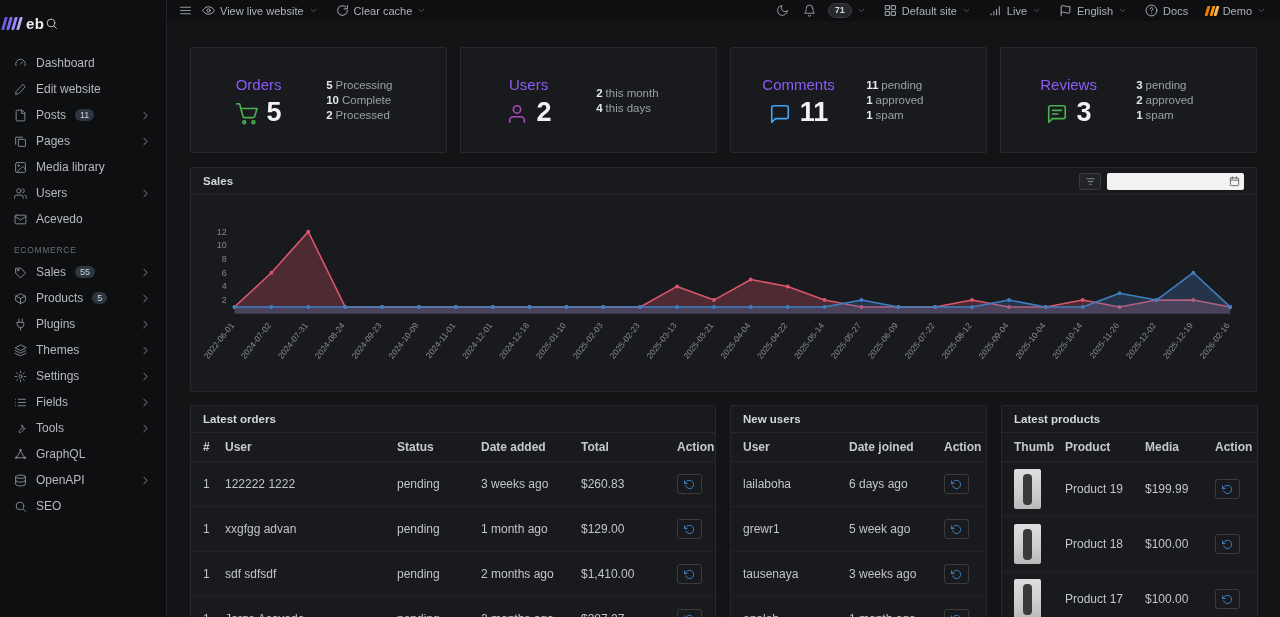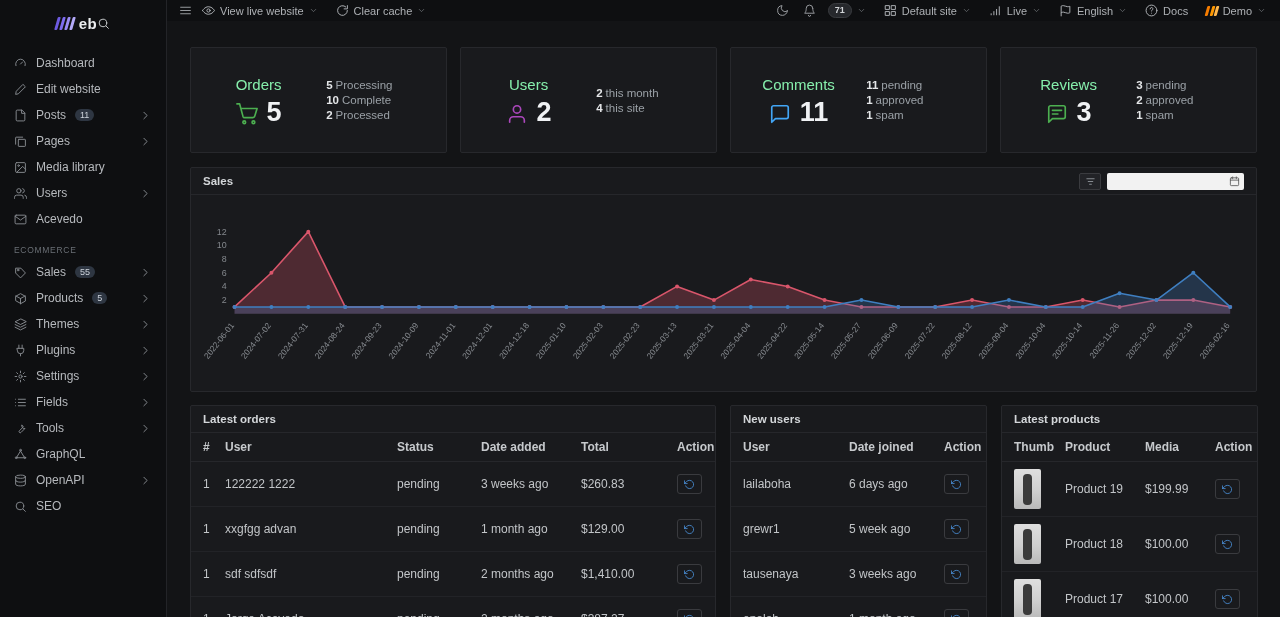--- a/index.html
+++ b/index.html
@@ -3,21 +3,21 @@
 <meta charset="utf-8">
 <style>
   *{box-sizing:border-box}
   html,body{margin:0;padding:0}
   body{width:1280px;height:617px;overflow:hidden;background:#131416;color:#c9ccce;
        font-family:"Liberation Sans",sans-serif;font-size:12px}
   .app{display:flex;height:617px}
 
   
   .sidebar{width:167px;flex:0 0 167px;background:#0e0f11;border-right:1px solid #232428;overflow:hidden}
-  .sidebar-head{display:flex;align-items:center;justify-content:center;padding:15px 23px 4px}
+  .sidebar-head{display:flex;align-items:center;justify-content:flex-start;padding:15px 3px 4px}
   .logo{display:flex;align-items:center;gap:5px;cursor:pointer}
   .logo-mark{display:inline-flex;gap:2px;align-items:center}
   .logo-mark i{display:block;width:3px;height:13px;border-radius:1px;transform:skewX(-16deg)}
   .logo-mark i:nth-child(1){background:#6d5ae0}
   .logo-mark i:nth-child(2){background:#7e6cf0}
   .logo-mark i:nth-child(3){background:#9a8cf5}
   .logo-mark i:nth-child(4){background:#b3a9f8}
   .logo-mark.orange i{height:10px;width:2.5px}
   .logo-mark.orange i:nth-child(1){background:#f57c00}
   .logo-mark.orange i:nth-child(2){background:#ff9800}
@@ -50,21 +50,21 @@
   .tb-spacer{flex:1}
   .pill{background:#26282c;border:1px solid #3a3c40;border-radius:8px;padding:0 6px;font-size:9px;
         line-height:13px;color:#d2d5d8;font-weight:700}
 
   
   .content{flex:1;padding:26px 23px 0;overflow:hidden}
   .cards{display:flex;gap:13px}
   .card{flex:1;height:106px;background:#191a1d;border:1px solid #27282c;border-radius:2px;
         display:flex;align-items:center}
   .card-left{width:53%;text-align:center}
-  .card-title{color:#86efac;font-size:15px;margin-bottom:7px}
+  .card-title{color:#8b5cf6;font-size:15px;margin-bottom:7px}
   .card-value-row{display:flex;align-items:flex-end;justify-content:center;gap:9px}
   .card-value{color:#f0f2f4;font-size:27px;font-weight:700;line-height:25px}
   .card-right{width:47%;display:flex;flex-direction:column;gap:1px;padding-right:8px}
   .stat-line{font-size:11.5px;color:#9aa0a6;line-height:14px}
   .stat-line b{color:#e4e6e8;font-weight:700;margin-right:3px}
 
   
   .panel{background:#191a1d;border:1px solid #27282c;border-radius:2px}
   .panel-head{display:flex;align-items:center;height:27px;padding:0 12px;border-bottom:1px solid #26272b}
   .panel-title{font-weight:700;font-size:11.5px;color:#d3d6d9}
@@ -234,39 +234,39 @@
         <span class="icon chev-r">
             <svg viewBox="0 0 24 24" fill="none" stroke="currentColor" stroke-width="1.8" stroke-linecap="round" stroke-linejoin="round">
               <path d="M9 6l6 6-6 6"></path>
             </svg>
           </span>
       </div>
 
       <div class="nav-item">
         <span class="icon">
             <svg viewBox="0 0 24 24" fill="none" stroke="currentColor" stroke-width="1.8" stroke-linecap="round" stroke-linejoin="round">
+              <path d="M9 2v6M15 2v6M6 8h12v4a6 6 0 0 1-12 0z"></path>
+              <path d="M12 18v4"></path>
+            </svg>
+          </span>
+        <span class="nav-label">Plugins</span>
+        <span class="icon chev-r">
+            <svg viewBox="0 0 24 24" fill="none" stroke="currentColor" stroke-width="1.8" stroke-linecap="round" stroke-linejoin="round">
+              <path d="M9 6l6 6-6 6"></path>
+            </svg>
+          </span>
+      </div>
+      <div class="nav-item">
+        <span class="icon">
+            <svg viewBox="0 0 24 24" fill="none" stroke="currentColor" stroke-width="1.8" stroke-linecap="round" stroke-linejoin="round">
               <path d="M12 2L2 7l10 5 10-5z"></path>
               <path d="M2 12l10 5 10-5M2 17l10 5 10-5"></path>
             </svg>
           </span>
         <span class="nav-label">Themes</span>
-        <span class="icon chev-r">
-            <svg viewBox="0 0 24 24" fill="none" stroke="currentColor" stroke-width="1.8" stroke-linecap="round" stroke-linejoin="round">
-              <path d="M9 6l6 6-6 6"></path>
-            </svg>
-          </span>
-      </div>
-      <div class="nav-item">
-        <span class="icon">
-            <svg viewBox="0 0 24 24" fill="none" stroke="currentColor" stroke-width="1.8" stroke-linecap="round" stroke-linejoin="round">
-              <path d="M9 2v6M15 2v6M6 8h12v4a6 6 0 0 1-12 0z"></path>
-              <path d="M12 18v4"></path>
-            </svg>
-          </span>
-        <span class="nav-label">Plugins</span>
         <span class="icon chev-r">
             <svg viewBox="0 0 24 24" fill="none" stroke="currentColor" stroke-width="1.8" stroke-linecap="round" stroke-linejoin="round">
               <path d="M9 6l6 6-6 6"></path>
             </svg>
           </span>
       </div>
       <div class="nav-item">
         <span class="icon">
             <svg viewBox="0 0 24 24" fill="none" stroke="currentColor" stroke-width="1.8" stroke-linecap="round" stroke-linejoin="round">
               <circle cx="12" cy="12" r="3"></circle>
@@ -498,21 +498,21 @@
                   <svg viewBox="0 0 24 24" fill="none" stroke="currentColor" stroke-width="1.8" stroke-linecap="round" stroke-linejoin="round">
                     <path d="M20 21v-2a4 4 0 0 0-4-4H8a4 4 0 0 0-4 4v2"></path>
                     <circle cx="12" cy="7" r="4"></circle>
                   </svg>
                 </span>
               <span class="card-value">2</span>
             </div>
           </div>
           <div class="card-right">
             <div class="stat-line"><b>2</b><span>this month</span></div>
-            <div class="stat-line"><b>4</b><span>this site</span></div>
+            <div class="stat-line"><b>4</b><span>this days</span></div>
           </div>
         </div>
         <div class="card">
           <div class="card-left">
             <div class="card-title">Comments</div>
             <div class="card-value-row">
               <span class="icon card-icon blue">
                   <svg viewBox="0 0 24 24" fill="none" stroke="currentColor" stroke-width="1.8" stroke-linecap="round" stroke-linejoin="round">
                     <path d="M21 15a2 2 0 0 1-2 2H7l-4 4V5a2 2 0 0 1 2-2h14a2 2 0 0 1 2 2z"></path>
                   </svg>

